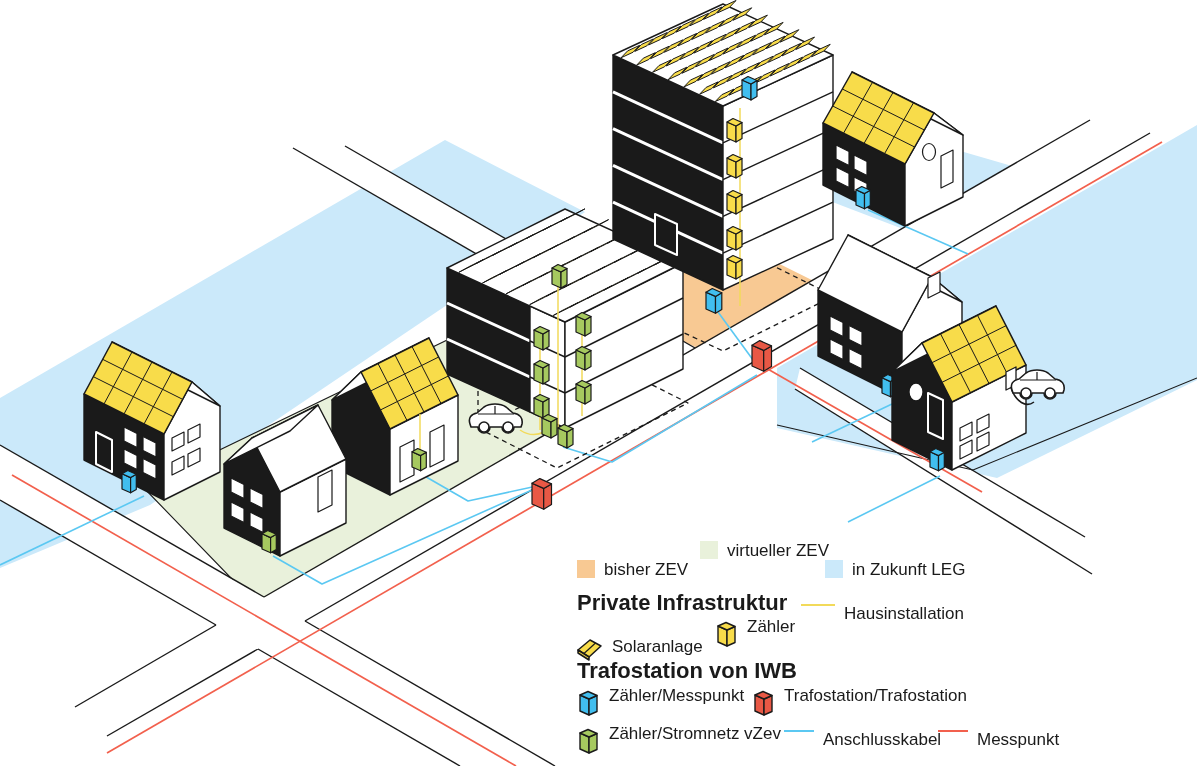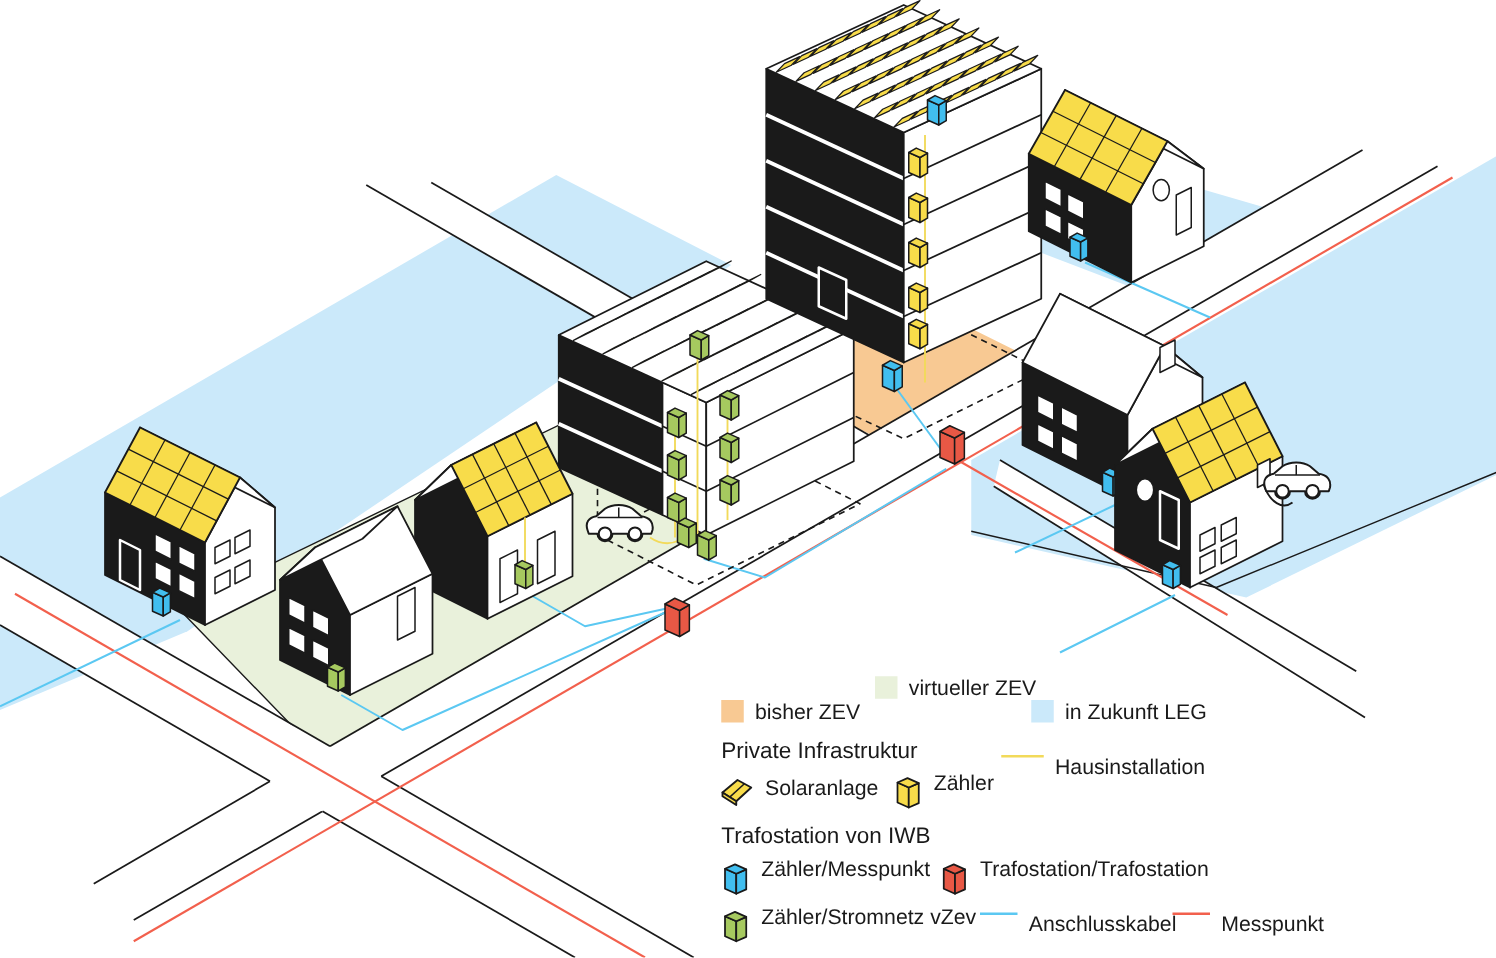--- a/index.html
+++ b/index.html
@@ -2,21 +2,21 @@
 <html><head>
 <meta charset="utf-8">
 <style>
   html,body{margin:0;padding:0;background:#fff;}
   body{width:1197px;height:766px;position:relative;overflow:hidden;
        font-family:"Liberation Sans", sans-serif;color:#1a1a1a;}
   #scene-wrap{position:absolute;left:0;top:0;width:1197px;height:766px;}
   svg{display:block;}
   .legend-item{position:absolute;display:flex;align-items:flex-start;gap:9px;}
   .legend-label{font-size:17px;line-height:19px;white-space:nowrap;}
-  .legend-heading{position:absolute;font-size:18px;font-weight:400;white-space:nowrap;}
+  .legend-heading{position:absolute;font-size:22px;font-weight:700;white-space:nowrap;}
   .swatch{width:18px;height:18px;display:inline-block;}
   .line-swatch{display:inline-block;width:34px;height:0;border-top:2px solid;}
 </style>
 </head>
 <body>
 
 <div id="scene-wrap">
   <svg id="scene" width="1197" height="766" viewBox="0 0 1197 766">
       <g>
         <polygon points="0.0,568.0 0.0,398.0 445.0,140.0 585.0,212.0 150.0,505.0" fill="#CBE9FA" stroke="none" stroke-width="0" stroke-linejoin="round"></polygon>
@@ -402,21 +402,21 @@
     <span class="swatch" style="background:#E9F1DB"></span>
     <span class="legend-label">virtueller ZEV</span>
   </div>
   <div class="legend-item" style="left:825px;top:560px">
     <span class="swatch" style="background:#CBE9FA"></span>
     <span class="legend-label">in Zukunft LEG</span>
   </div>
 
   <div class="legend-heading" style="left:577px;top:590px">Private Infrastruktur</div>
 
-  <div class="legend-item" style="left:576px;top:621px">
+  <div class="legend-item" style="left:576px;top:637px">
     <svg width="27" height="25">
       <polygon points="2,13 14,3 25,9 13,20" fill="#F8DC4A" stroke="#1a1a1a" stroke-width="1.5" stroke-linejoin="round"></polygon>
       <polygon points="2,13 13,20 13,23 2,16" fill="#F8DC4A" stroke="#1a1a1a" stroke-width="1.5" stroke-linejoin="round"></polygon>
       <line x1="8" y1="16.5" x2="19.5" y2="6" stroke="#1a1a1a" stroke-width="1.2"></line>
     </svg>
     <span class="legend-label">Solaranlage</span>
   </div>
   <div class="legend-item" style="left:715px;top:617px">
     <svg width="23" height="32">
       <polygon points="3,9 12,13 12,29 3,25" fill="#F8DC4A" stroke="#1a1a1a" stroke-width="1.4" stroke-linejoin="round"></polygon>

